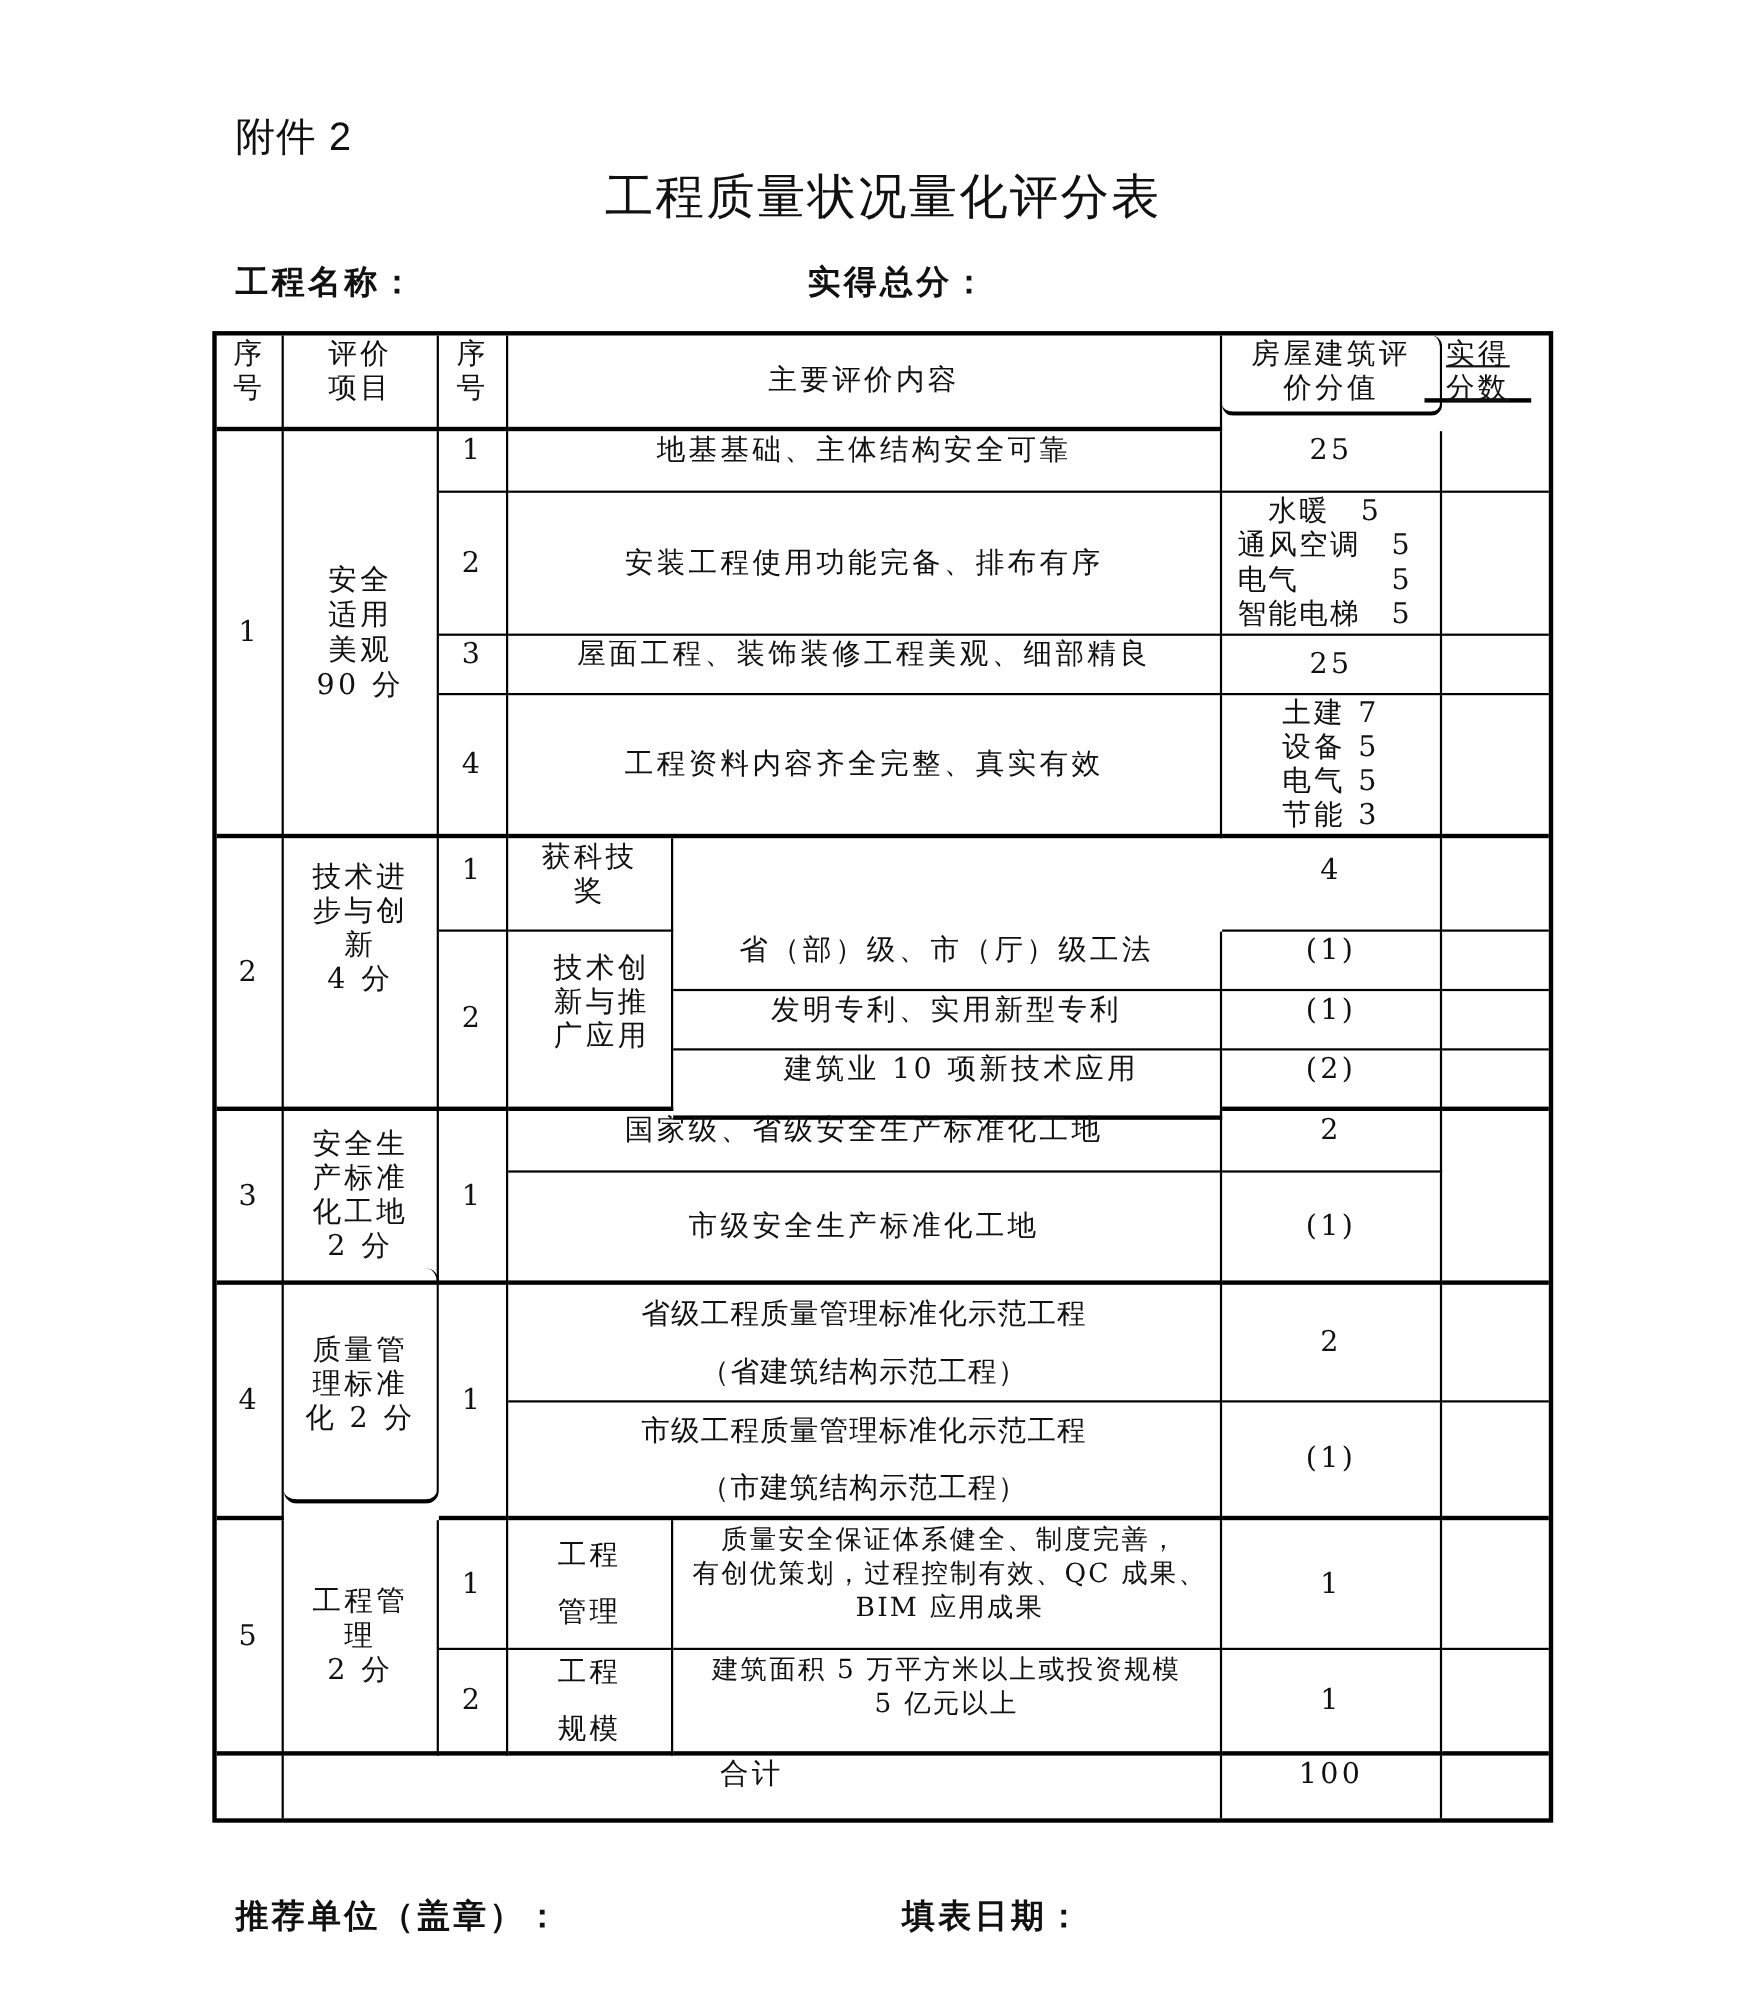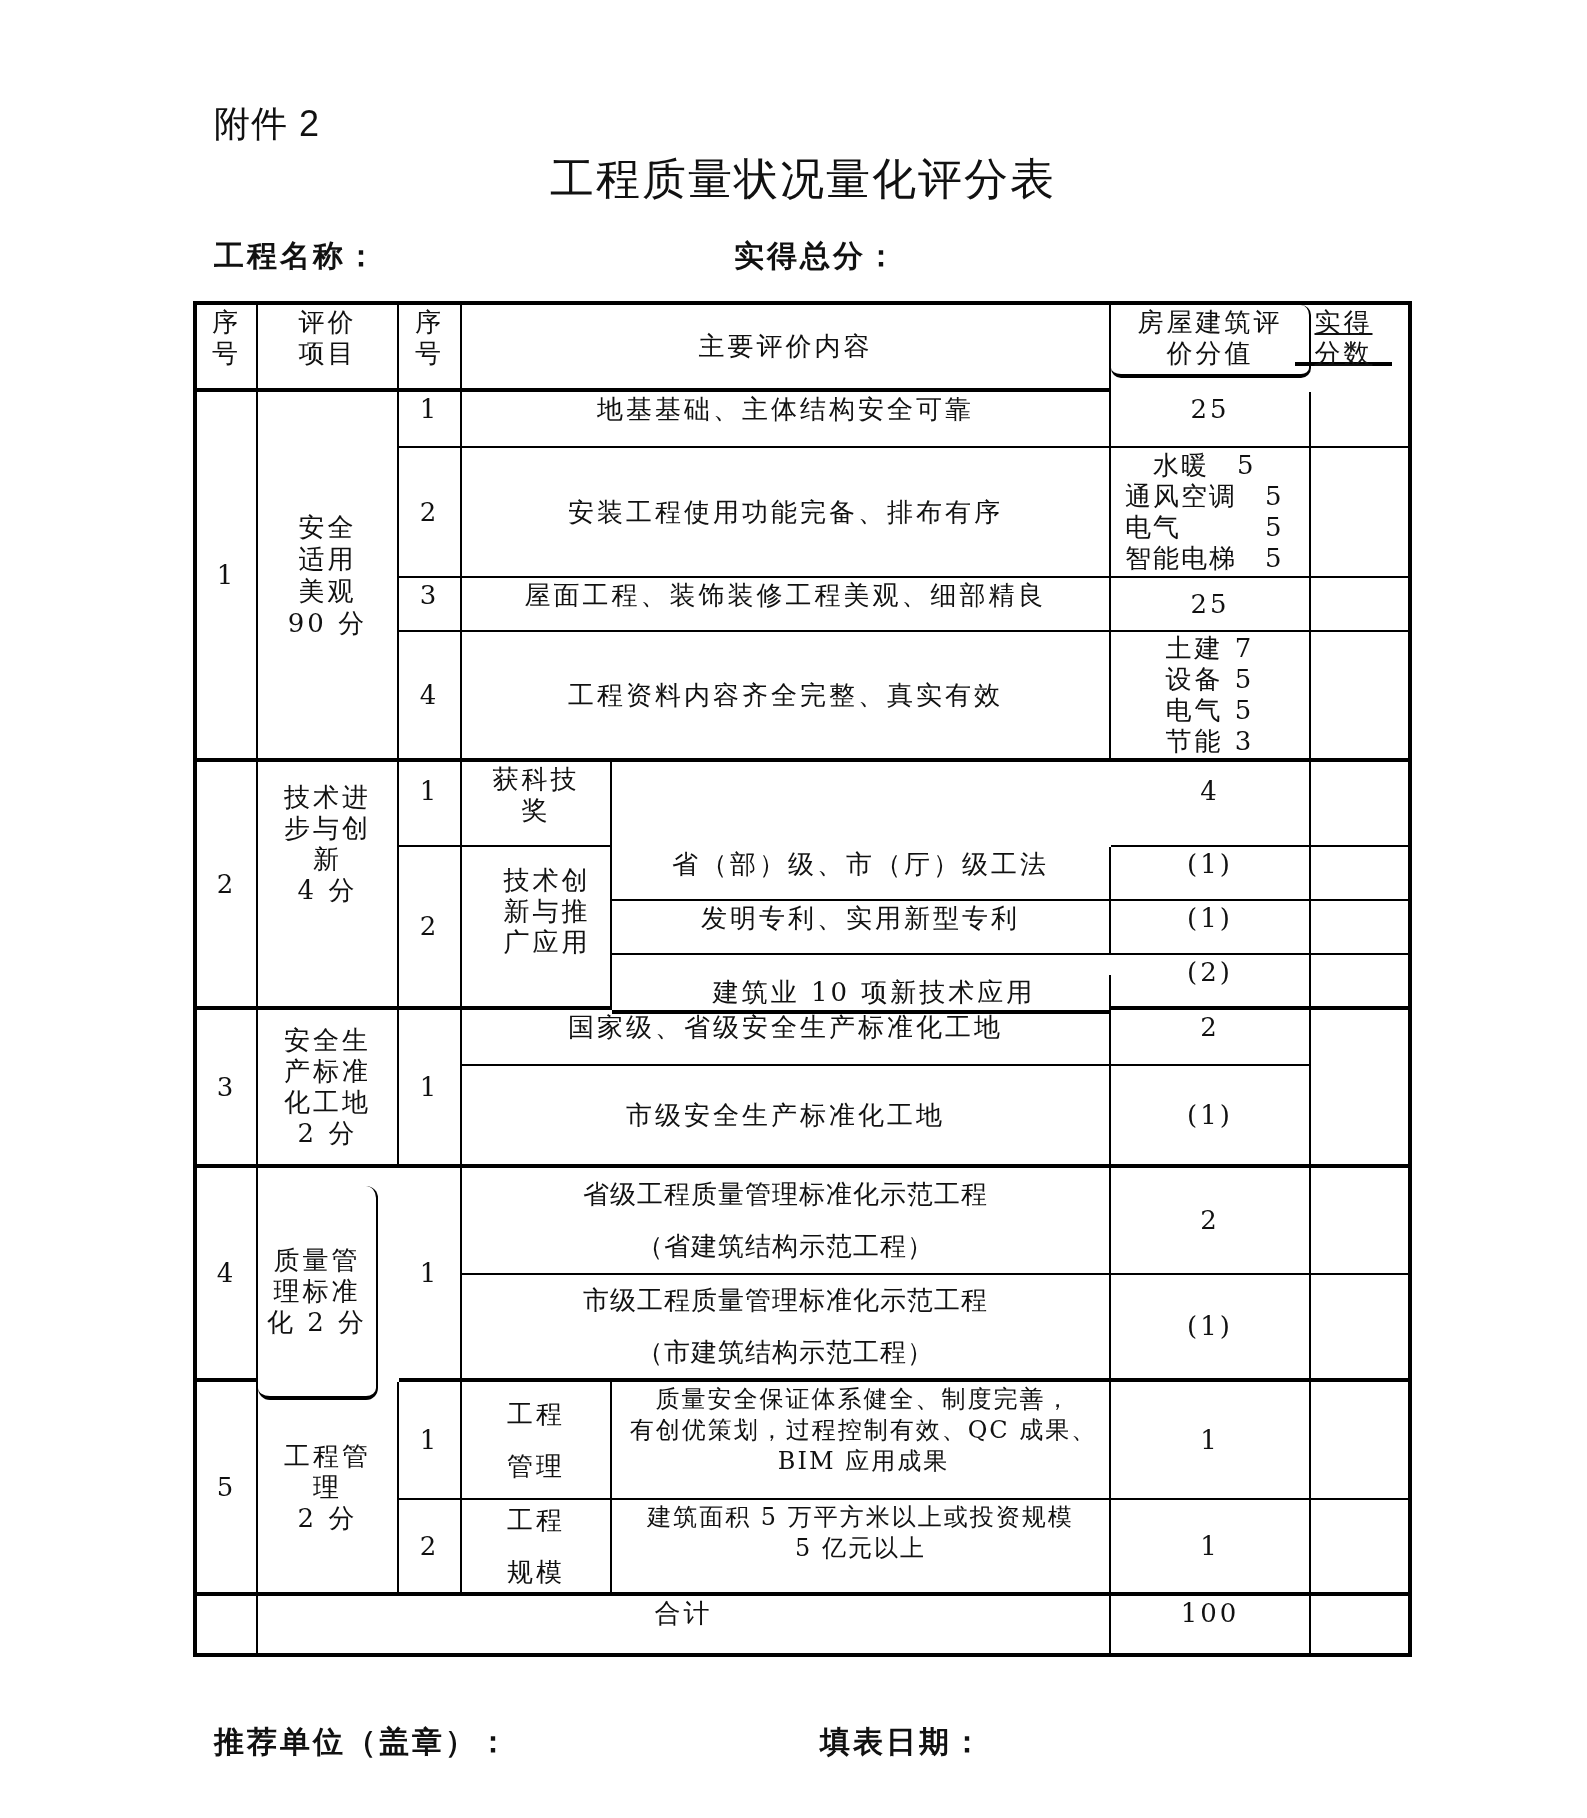--- a/index.html
+++ b/index.html
@@ -92,39 +92,39 @@
 广应用</div>
 
   <div class="cell top" style="left:415px;top:542px;width:499px;height:54px;">省（部）级、市（厅）级工法</div>
   <div class="cell top" style="left:914px;top:542px;width:200px;height:54px;">(1)</div>
   <div class="cell noR" style="left:1114px;top:542px;width:97px;height:54px;"></div>
 
   <div class="cell top" style="left:415px;top:596px;width:499px;height:54px;">发明专利、实用新型专利</div>
   <div class="cell top" style="left:914px;top:596px;width:200px;height:54px;">(1)</div>
   <div class="cell noR" style="left:1114px;top:596px;width:97px;height:54px;"></div>
 
-  <div class="cell top thickB" style="left:415px;top:670px;width:499px;height:39px;padding-left:31px;">建筑业 10 项新技术应用</div>
+  <div class="cell top thickB" style="left:415px;top:650px;width:499px;height:63px;padding-left:31px;">建筑业 10 项新技术应用</div>
   <div class="cell top thickB" style="left:914px;top:650px;width:200px;height:55px;">(2)</div>
   <div class="cell thickB noR" style="left:1114px;top:650px;width:97px;height:55px;"></div>
 
   <div class="cell thickB" style="left:0;top:705px;width:61px;height:158px;">3</div>
   <div class="cell thickB" style="left:61px;top:705px;width:141px;height:158px;white-space:pre-line;">安全生
 产标准
 化工地
 2 分</div>
   <div class="cell thickB" style="left:202px;top:705px;width:63px;height:158px;">1</div>
 
   <div class="cell top" style="left:265px;top:705px;width:649px;height:56px;">国家级、省级安全生产标准化工地</div>
   <div class="cell top" style="left:914px;top:705px;width:200px;height:56px;">2</div>
   <div class="cell thickB" style="left:265px;top:761px;width:649px;height:102px;">市级安全生产标准化工地</div>
   <div class="cell thickB" style="left:914px;top:761px;width:200px;height:102px;">(1)</div>
   <div class="cell thickB noR" style="left:1114px;top:705px;width:97px;height:158px;"></div>
 
   <div class="cell thickB" style="left:0;top:863px;width:61px;height:214px;">4</div>
-  <div class="cell thickB" style="left:61px;top:881px;width:120px;height:214px;white-space:pre-line;border-radius:12px;">质量管
+  <div class="cell thickB" style="left:61px;top:848px;width:141px;height:214px;white-space:pre-line;border-radius:12px;">质量管
 理标准
 化 2 分</div>
   <div class="cell thickB" style="left:202px;top:863px;width:63px;height:214px;">1</div>
 
   <div class="cell" style="left:265px;top:863px;width:649px;height:107px;white-space:pre-line;line-height:52px;letter-spacing:1px;font-family:'Liberation Serif',serif;">省级工程质量管理标准化示范工程
 （省建筑结构示范工程）</div>
   <div class="cell" style="left:914px;top:863px;width:200px;height:107px;">2</div>
   <div class="cell noR" style="left:1114px;top:863px;width:97px;height:107px;"></div>
 
   <div class="cell thickB" style="left:265px;top:970px;width:649px;height:107px;white-space:pre-line;line-height:52px;letter-spacing:1px;font-family:'Liberation Serif',serif;">市级工程质量管理标准化示范工程

